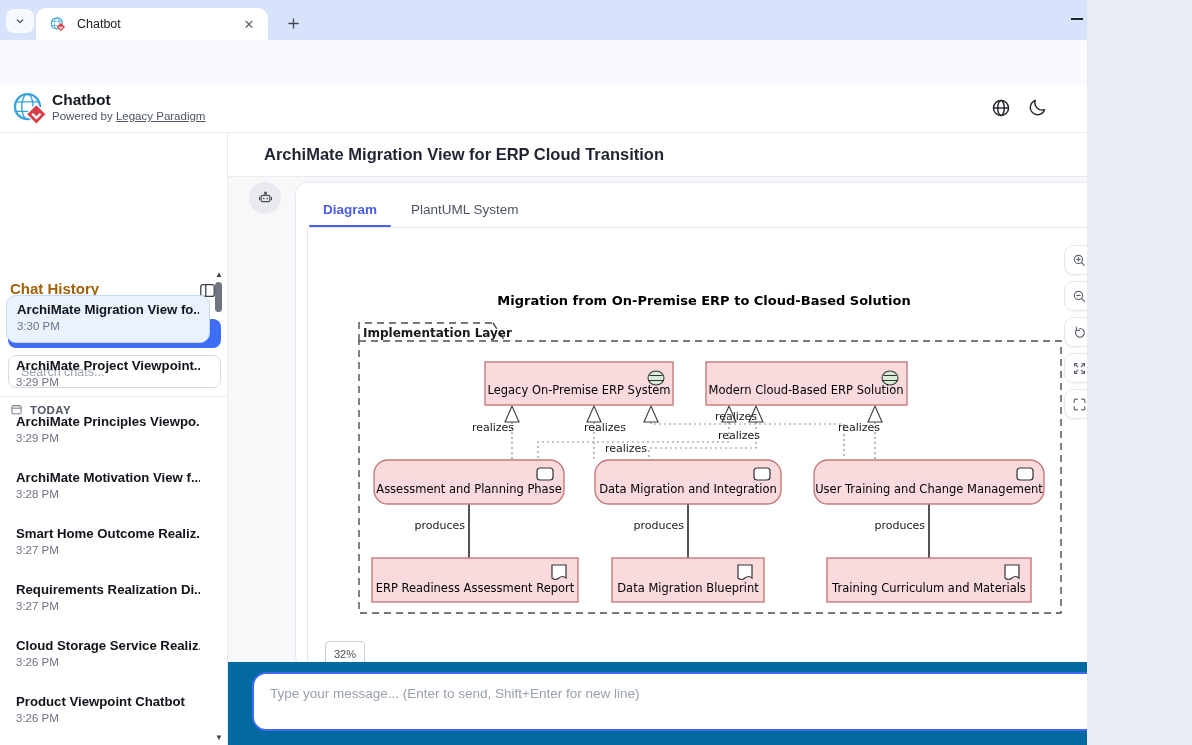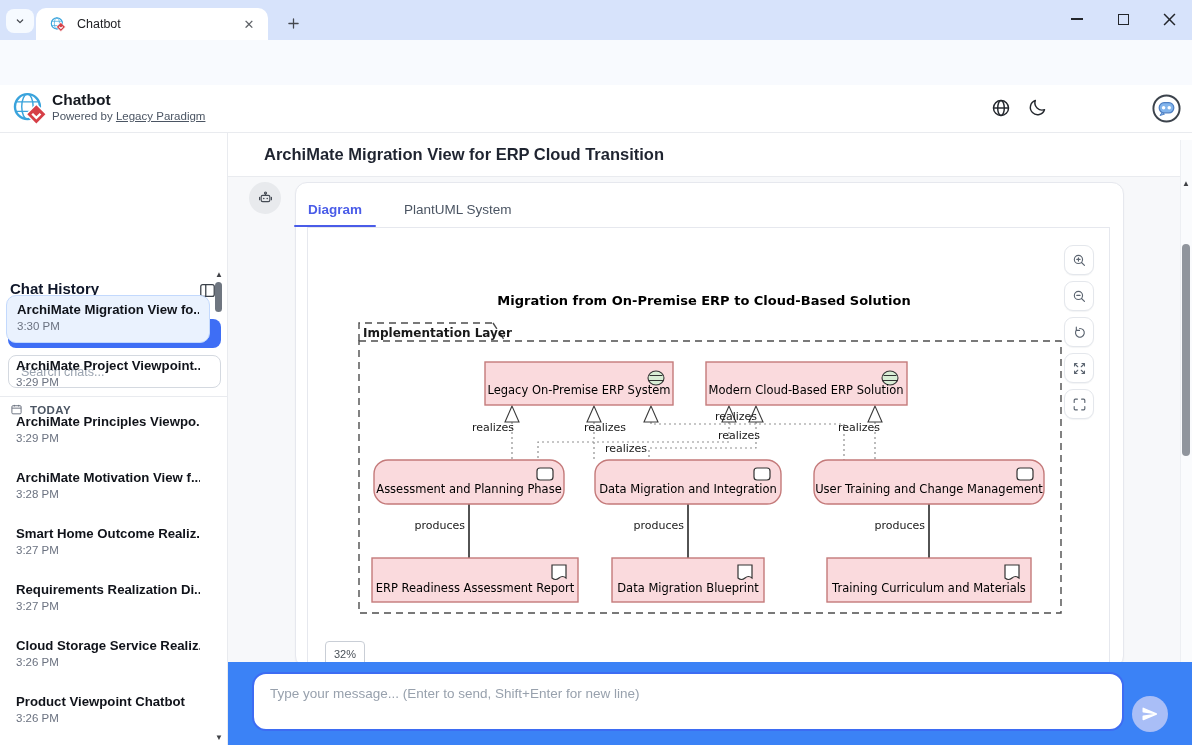--- a/index.html
+++ b/index.html
@@ -1,17 +1,17 @@
 <!DOCTYPE html>
 <html><head>
 <meta charset="utf-8">
 <style>
   html,body{margin:0;padding:0;background:#e9ecf2;}
   *{box-sizing:border-box;font-family:"Liberation Sans",sans-serif;}
-  .screen{position:relative;width:1192px;height:745px;overflow:hidden;background:#fff;}
+  .screen{position:relative;width:1087px;height:745px;overflow:hidden;background:#fff;}
   .abs{position:absolute;}
 
   
   .titlebar{left:0;top:0;width:1192px;height:40px;background:#D7E3FB;}
   .tabsearch{left:6px;top:9px;width:28px;height:24px;background:#F6FAFF;border-radius:8px;display:flex;align-items:center;justify-content:center;cursor:pointer;}
   .btab{left:36px;top:8px;width:232px;height:32px;background:#FFFFFF;border-radius:10px 10px 0 0;display:flex;align-items:center;padding:0 10px 0 14px;}
   .btab-title{font-size:12.5px;color:#202124;flex:1;margin-left:10px;}
   .tabclose{width:18px;height:18px;border-radius:50%;display:flex;align-items:center;justify-content:center;color:#5f6368;font-size:13px;cursor:pointer;}
   .newtab{left:280px;top:10px;width:26px;height:26px;display:flex;align-items:center;justify-content:center;cursor:pointer;}
   .winbtn{top:0;width:44px;height:38px;display:flex;align-items:center;justify-content:center;cursor:pointer;}
@@ -25,48 +25,48 @@
 
   
   .appheader{left:0;top:85px;width:1192px;height:48px;background:#fff;border-bottom:1px solid #E9EBEF;}
   .app-title{left:52px;top:91px;font-size:15.5px;font-weight:700;color:#14181F;}
   .powered{left:52px;top:110px;font-size:11.5px;color:#4B5563;}
   .powered a{color:#4B5563;text-decoration:underline;cursor:pointer;}
   .moreapps{left:1060px;top:95px;width:86px;height:27px;background:#23A568;border:none;border-radius:14px;color:#fff;font-size:12.5px;font-weight:700;cursor:pointer;}
 
   
   .sidebar{left:0;top:133px;width:228px;height:612px;background:#fff;border-right:1px solid #E9EBEF;}
-  .sb-title{left:10px;top:147px;font-size:15px;font-weight:700;color:#0f172a;}
+  .sb-title{left:10px;top:147px;font-size:15px;font-weight:700;color:#a16207;}
   .sb-toggle{left:196px;top:146px;width:22px;height:22px;display:flex;align-items:center;justify-content:center;cursor:pointer;}
   .newchat{left:8px;top:186px;width:213px;height:29px;background:#3E6EF5;border:none;border-radius:8px;color:#fff;font-size:13px;font-weight:600;cursor:pointer;display:flex;align-items:center;justify-content:center;gap:8px;}
   .sb-search{left:8px;top:222px;width:213px;height:33px;border:1px solid #D4D9E0;border-radius:8px;padding:0 12px;font-size:12.5px;color:#2a2f3a;outline:none;}
   .sb-search::placeholder{color:#9AA3AF;}
   .sb-div{left:0;top:263px;width:228px;height:1px;background:#E9EBEF;}
   .today{left:10px;top:270px;display:flex;align-items:center;gap:7px;font-size:11.5px;font-weight:700;color:#4B5563;letter-spacing:.4px;}
   .chat-item{left:6px;width:204px;height:48px;border-radius:10px;padding:6px 10px;cursor:pointer;}
   .chat-item.sel{background:#EAF2FE;border:1px solid #C3D9FD;}
   .ci-label{font-size:13.2px;font-weight:600;color:#10131A;white-space:nowrap;overflow:hidden;}
   .ci-time{font-size:11.5px;color:#6B7280;margin-top:3px;}
   .sb-arrow{left:214px;width:10px;height:10px;font-size:8px;color:#3F4146;display:flex;align-items:center;justify-content:center;cursor:pointer;}
   .sb-thumb{left:215px;top:281px;width:7px;height:30px;background:#6F7680;border-radius:4px;cursor:pointer;}
 
   
   .titlerow{left:228px;top:133px;width:964px;height:44px;background:#fff;border-bottom:1px solid #E9EBEF;}
   .page-title{left:252px;top:145px;font-size:16.5px;font-weight:700;color:#1F2430;margin-left:12px;}
   .content{left:228px;top:177px;width:964px;height:485px;background:#F7F8FA;}
   .ai-avatar{left:249px;top:182px;width:32px;height:32px;border-radius:50%;background:#E8EAED;display:flex;align-items:center;justify-content:center;}
   .card{left:295px;top:182px;width:829px;height:486px;background:#fff;border:1px solid #E6E8EE;border-radius:12px;box-shadow:0 1px 2px rgba(20,30,60,.04);}
-  .tabs{left:294px;top:196px;display:flex;gap:14px;align-items:center;}
+  .tabs{left:309px;top:196px;display:flex;gap:6px;align-items:center;}
   .tab{padding:6px 14px 10px 14px;font-size:13.5px;color:#4B5563;cursor:pointer;position:relative;}
   .tab.active{color:#4A5CE8;font-weight:600;}
   .tab.active::after{content:"";position:absolute;left:0;right:0;bottom:0;height:2.5px;background:#4A5CE8;border-radius:2px;}
   .viewport{left:307px;top:227px;width:803px;height:441px;background:#fff;border:1px solid #E6E8EE;}
   .zbtn{left:756px;width:30px;height:30px;background:#fff;border:1px solid #E4E7EC;border-radius:9px;display:flex;align-items:center;justify-content:center;cursor:pointer;box-shadow:0 1px 1px rgba(20,30,60,.05);}
   .zoombadge{left:325px;top:641px;width:40px;height:26px;background:#fff;border:1px solid #C9CED6;border-radius:4px;font-size:11px;color:#4A5159;display:flex;align-items:center;justify-content:center;z-index:1;}
-  .footer{left:228px;top:662px;width:964px;height:83px;background:#3b82f6;z-index:2;}
+  .footer{left:228px;top:662px;width:964px;height:83px;background:#0369a1;z-index:2;}
   .composer{left:24px;top:10px;width:872px;height:59px;border:2px solid #3D6CF3;border-radius:14px;padding:12px 16px;font-size:13.5px;color:#2A2F3A;resize:none;outline:none;}
   .composer::placeholder{color:#98A1AD;}
   .sendbtn{left:904px;top:34px;width:36px;height:36px;border-radius:50%;background:#A9BEF7;border:none;display:flex;align-items:center;justify-content:center;cursor:pointer;}
 
   
   .pgsb{left:1180px;top:140px;width:12px;height:605px;background:#FAFBFD;border-left:1px solid #EDEFF3;}
   .pg-thumb{left:1182px;top:244px;width:8px;height:212px;background:#90959D;border-radius:4px;cursor:pointer;}
   .pg-arrow{left:1181px;width:10px;height:10px;font-size:8px;color:#3F4146;display:flex;align-items:center;justify-content:center;cursor:pointer;}
 
   

